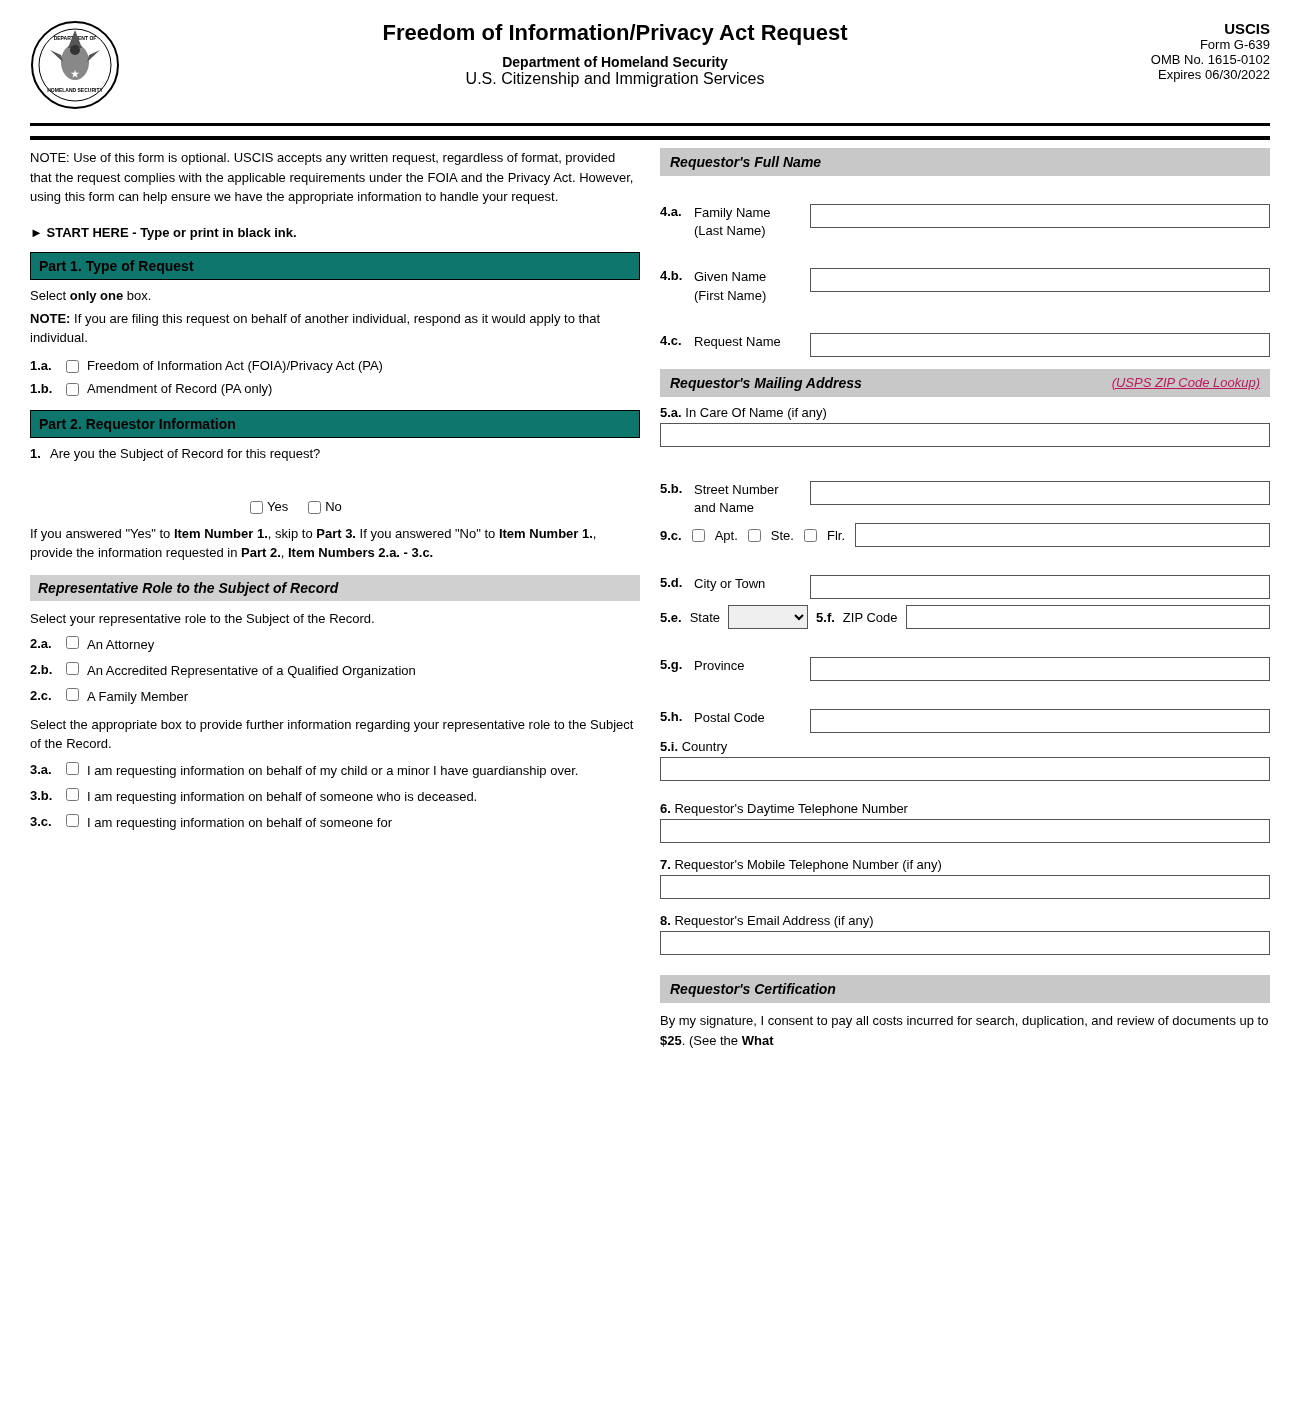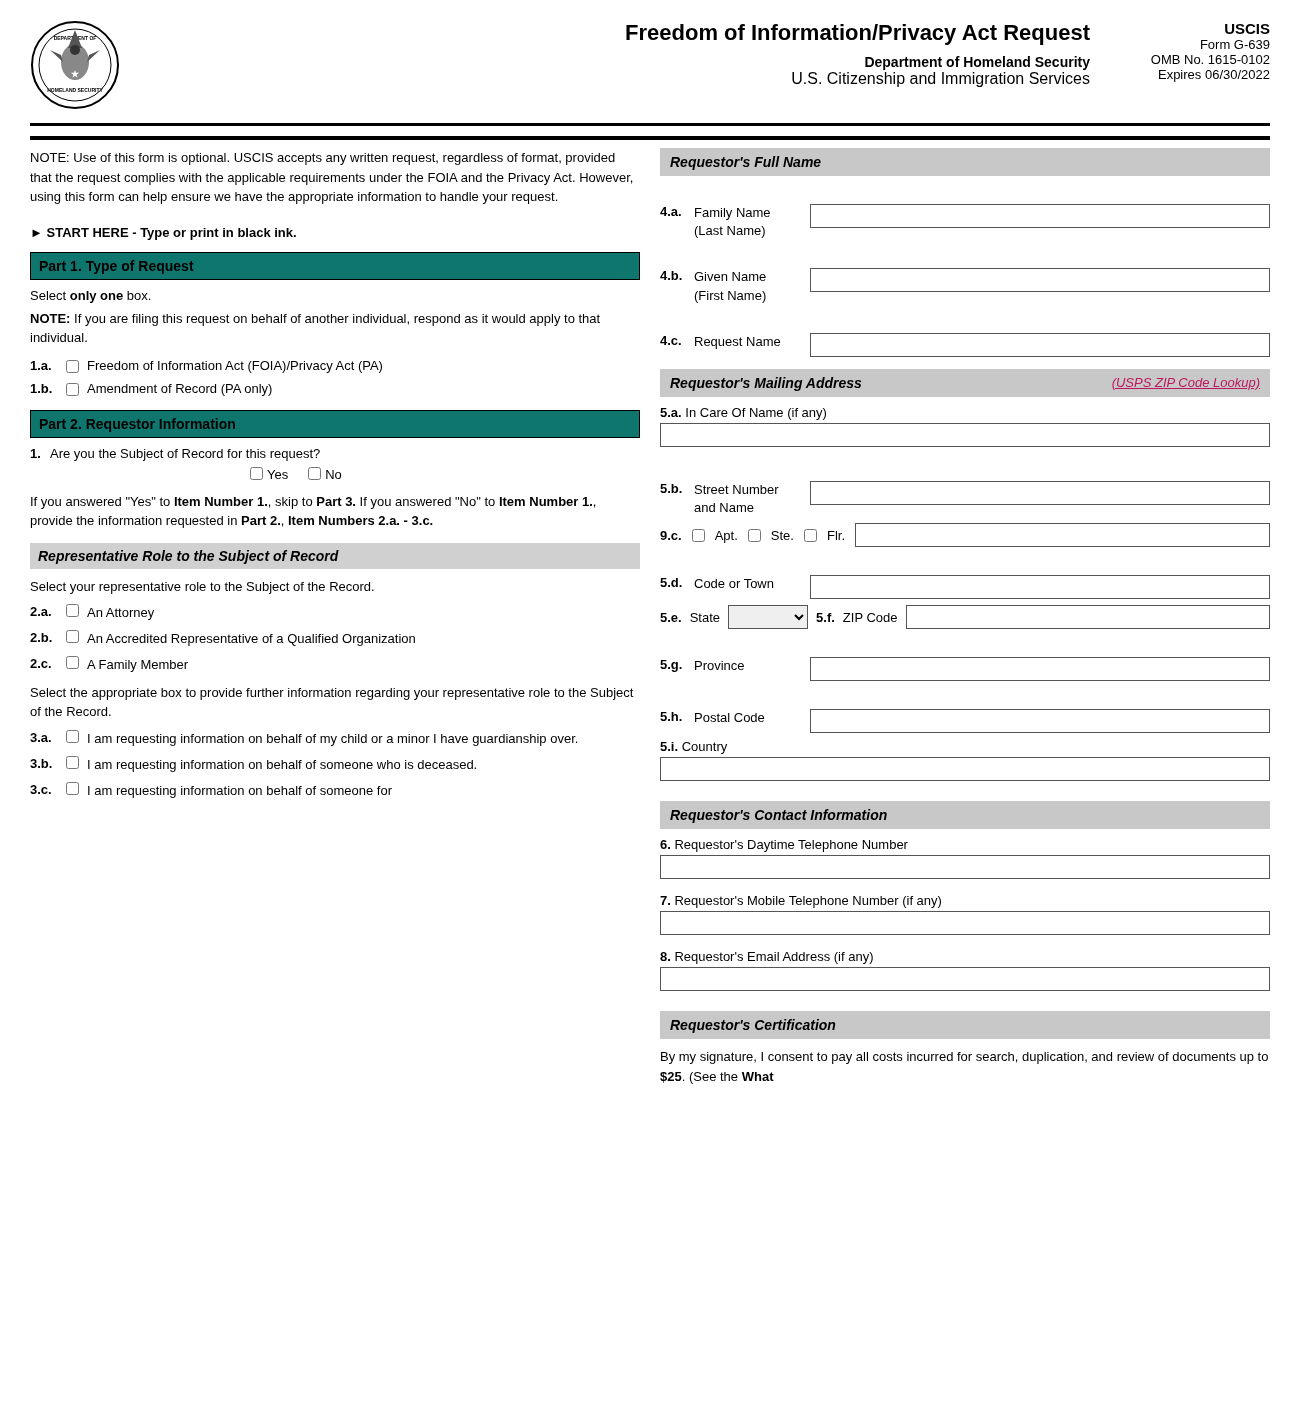--- a/index.html
+++ b/index.html
@@ -15,21 +15,21 @@
     .page-header {
       display: flex;
       align-items: flex-start;
       justify-content: space-between;
       border-bottom: 3px solid #000;
       padding-bottom: 10px;
       margin-bottom: 10px;
     }
     .header-center {
       flex: 1;
-      text-align: right;
+      text-align: center;
       padding: 0 20px;
     }
     .header-center h1 {
       font-size: 22px;
       font-weight: bold;
     }
     .header-center h2 {
       font-size: 14px;
       font-weight: bold;
       margin-top: 8px;
@@ -116,22 +116,23 @@
       flex-shrink: 0;
     }
     .yes-no-row {
       display: flex;
       gap: 20px;
       margin-left: 220px;
       margin-bottom: 10px;
     }
     .yes-no-row label {
       display: flex;
-      align-items: flex-start;
+      align-items: flex-end;
       gap: 4px;
+      margin-top: 32px;
     }
     .italic-section-header {
       background: #d0d0d0;
       padding: 5px 8px;
       font-style: italic;
       font-weight: bold;
       font-size: 14px;
       margin-bottom: 8px;
       margin-top: 12px;
     }
@@ -444,21 +445,21 @@
           <span>Apt.</span>
           <input type="checkbox" style="">
           <span>Ste.</span>
           <input type="checkbox" style="">
           <span>Flr.</span>
           <input type="text" class="text-input" style="flex: 1 1 0%;">
         </div>
 
         <div class="field-row">
           <span class="field-label-num">5.d.</span>
-          <span class="field-label-text">Code or Town</span>
+          <span class="field-label-text">City or Town</span>
           <input type="text" class="text-input" style="">
         </div>
 
         <div class="state-zip-row">
           <span style="font-weight:bold;">5.e.</span>
           <span>State</span>
           <select class="state-select">
             <option value=""></option>
             <option>AL</option><option>AK</option><option>AZ</option><option>AR</option><option>CA</option>
             <option>CO</option><option>CT</option><option>DE</option><option>FL</option><option>GA</option>
@@ -489,21 +490,20 @@
         </div>
 
         <div style="margin-bottom:6px;font-size:13px;">
           <span style="font-weight:bold;">5.i.</span>
           <span>  Country</span>
           <input type="text" class="text-input-full" style="margin-top: 3px;">
         </div>
       </div>
 
       <div class="contact-section">
-        <div class="requestor-section-header">Requestor's Contact Information</div>
 
         <div class="contact-field-row">
           <span class="field-num">6.</span>
           <span>Requestor's Daytime Telephone Number</span>
           <input type="text" class="text-input-full" style="margin-top: 3px;">
         </div>
 
         <div class="contact-field-row">
           <span class="field-num">7.</span>
           <span>Requestor's Mobile Telephone Number (if any)</span>

